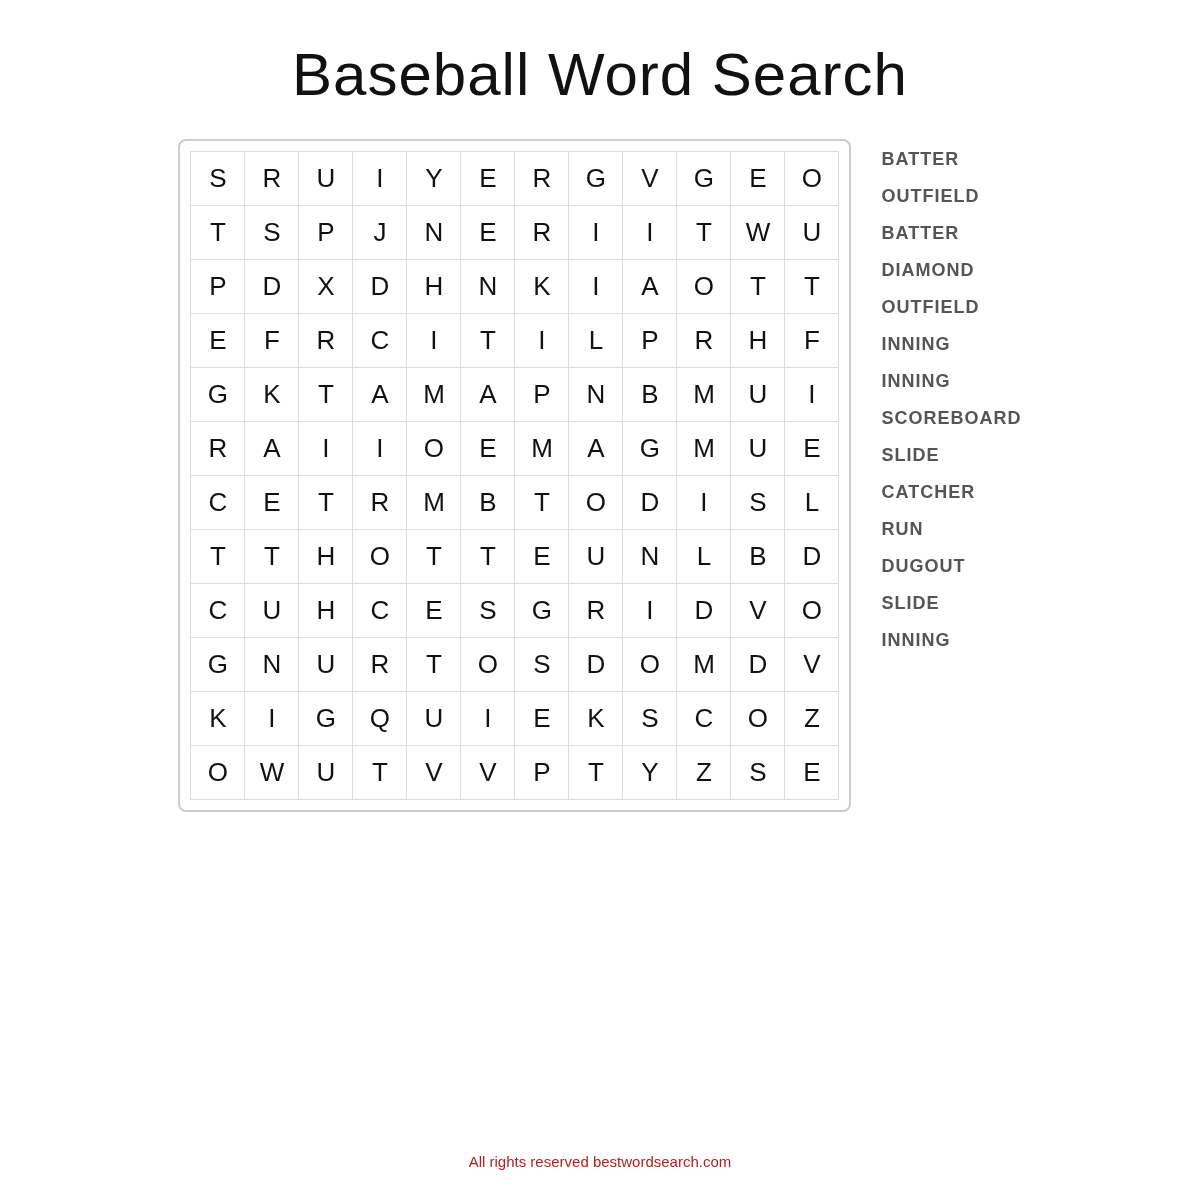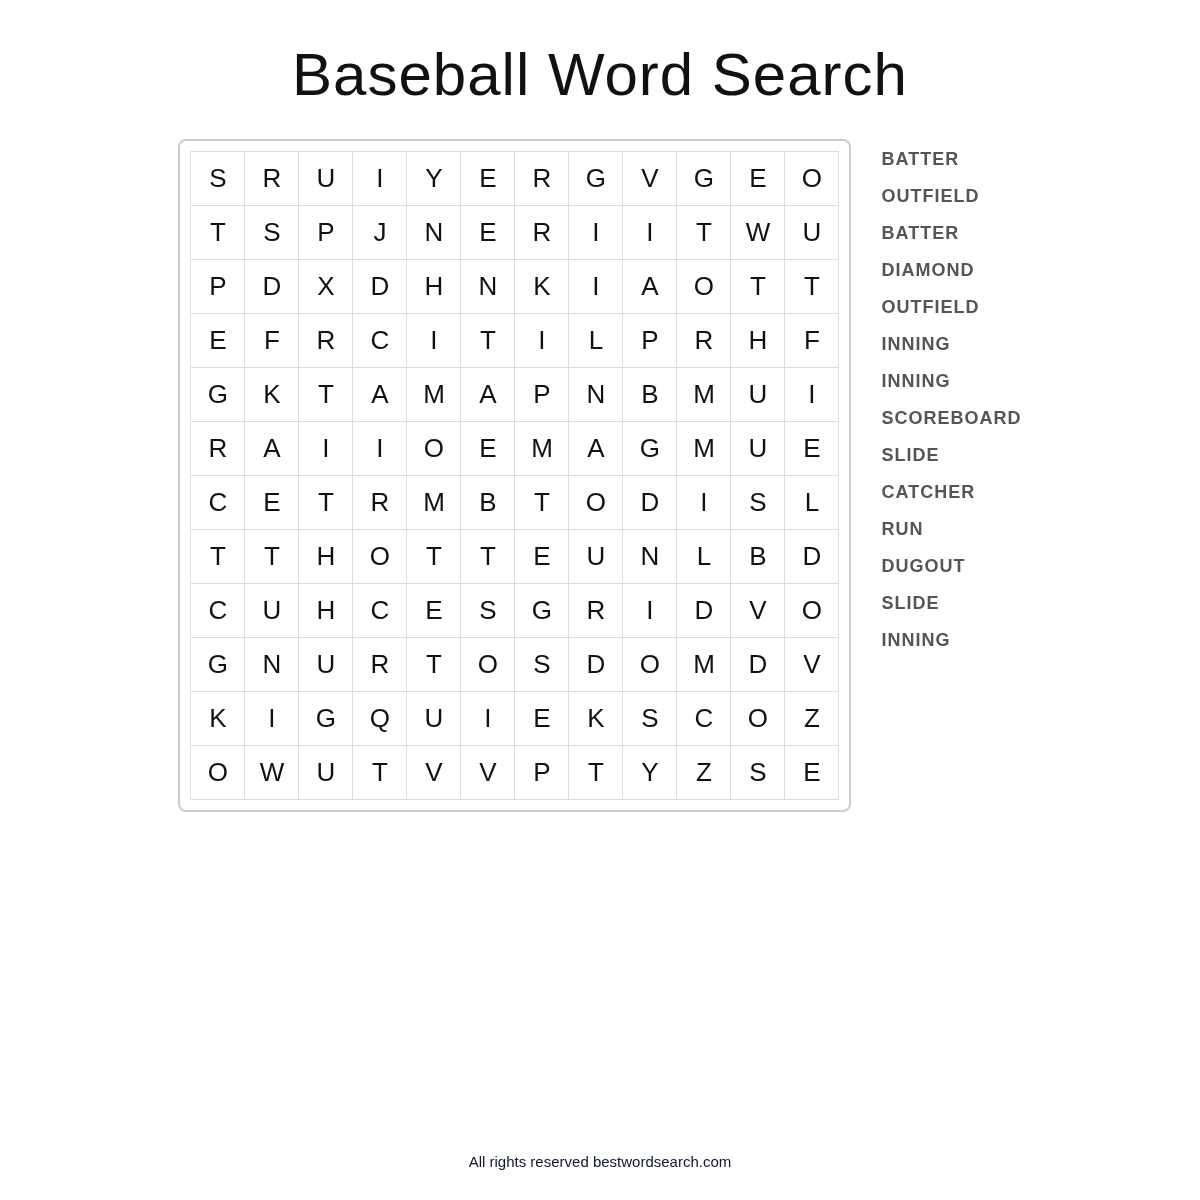--- a/index.html
+++ b/index.html
@@ -55,21 +55,21 @@
     .word-item {
       font-size: 18px;
       font-weight: 700;
       color: #555;
       letter-spacing: 1px;
     }
     #footer {
       position: absolute;
       bottom: 30px;
       font-size: 15px;
-      color: #0f172a;
+      color: #b91c1c;
     }
   </style>
 </head>
 <body>
 
 <h1 id="page-title">Baseball Word Search</h1>
 
 <div id="main-content">
   <div id="grid-container">
     <table id="grid-table">

